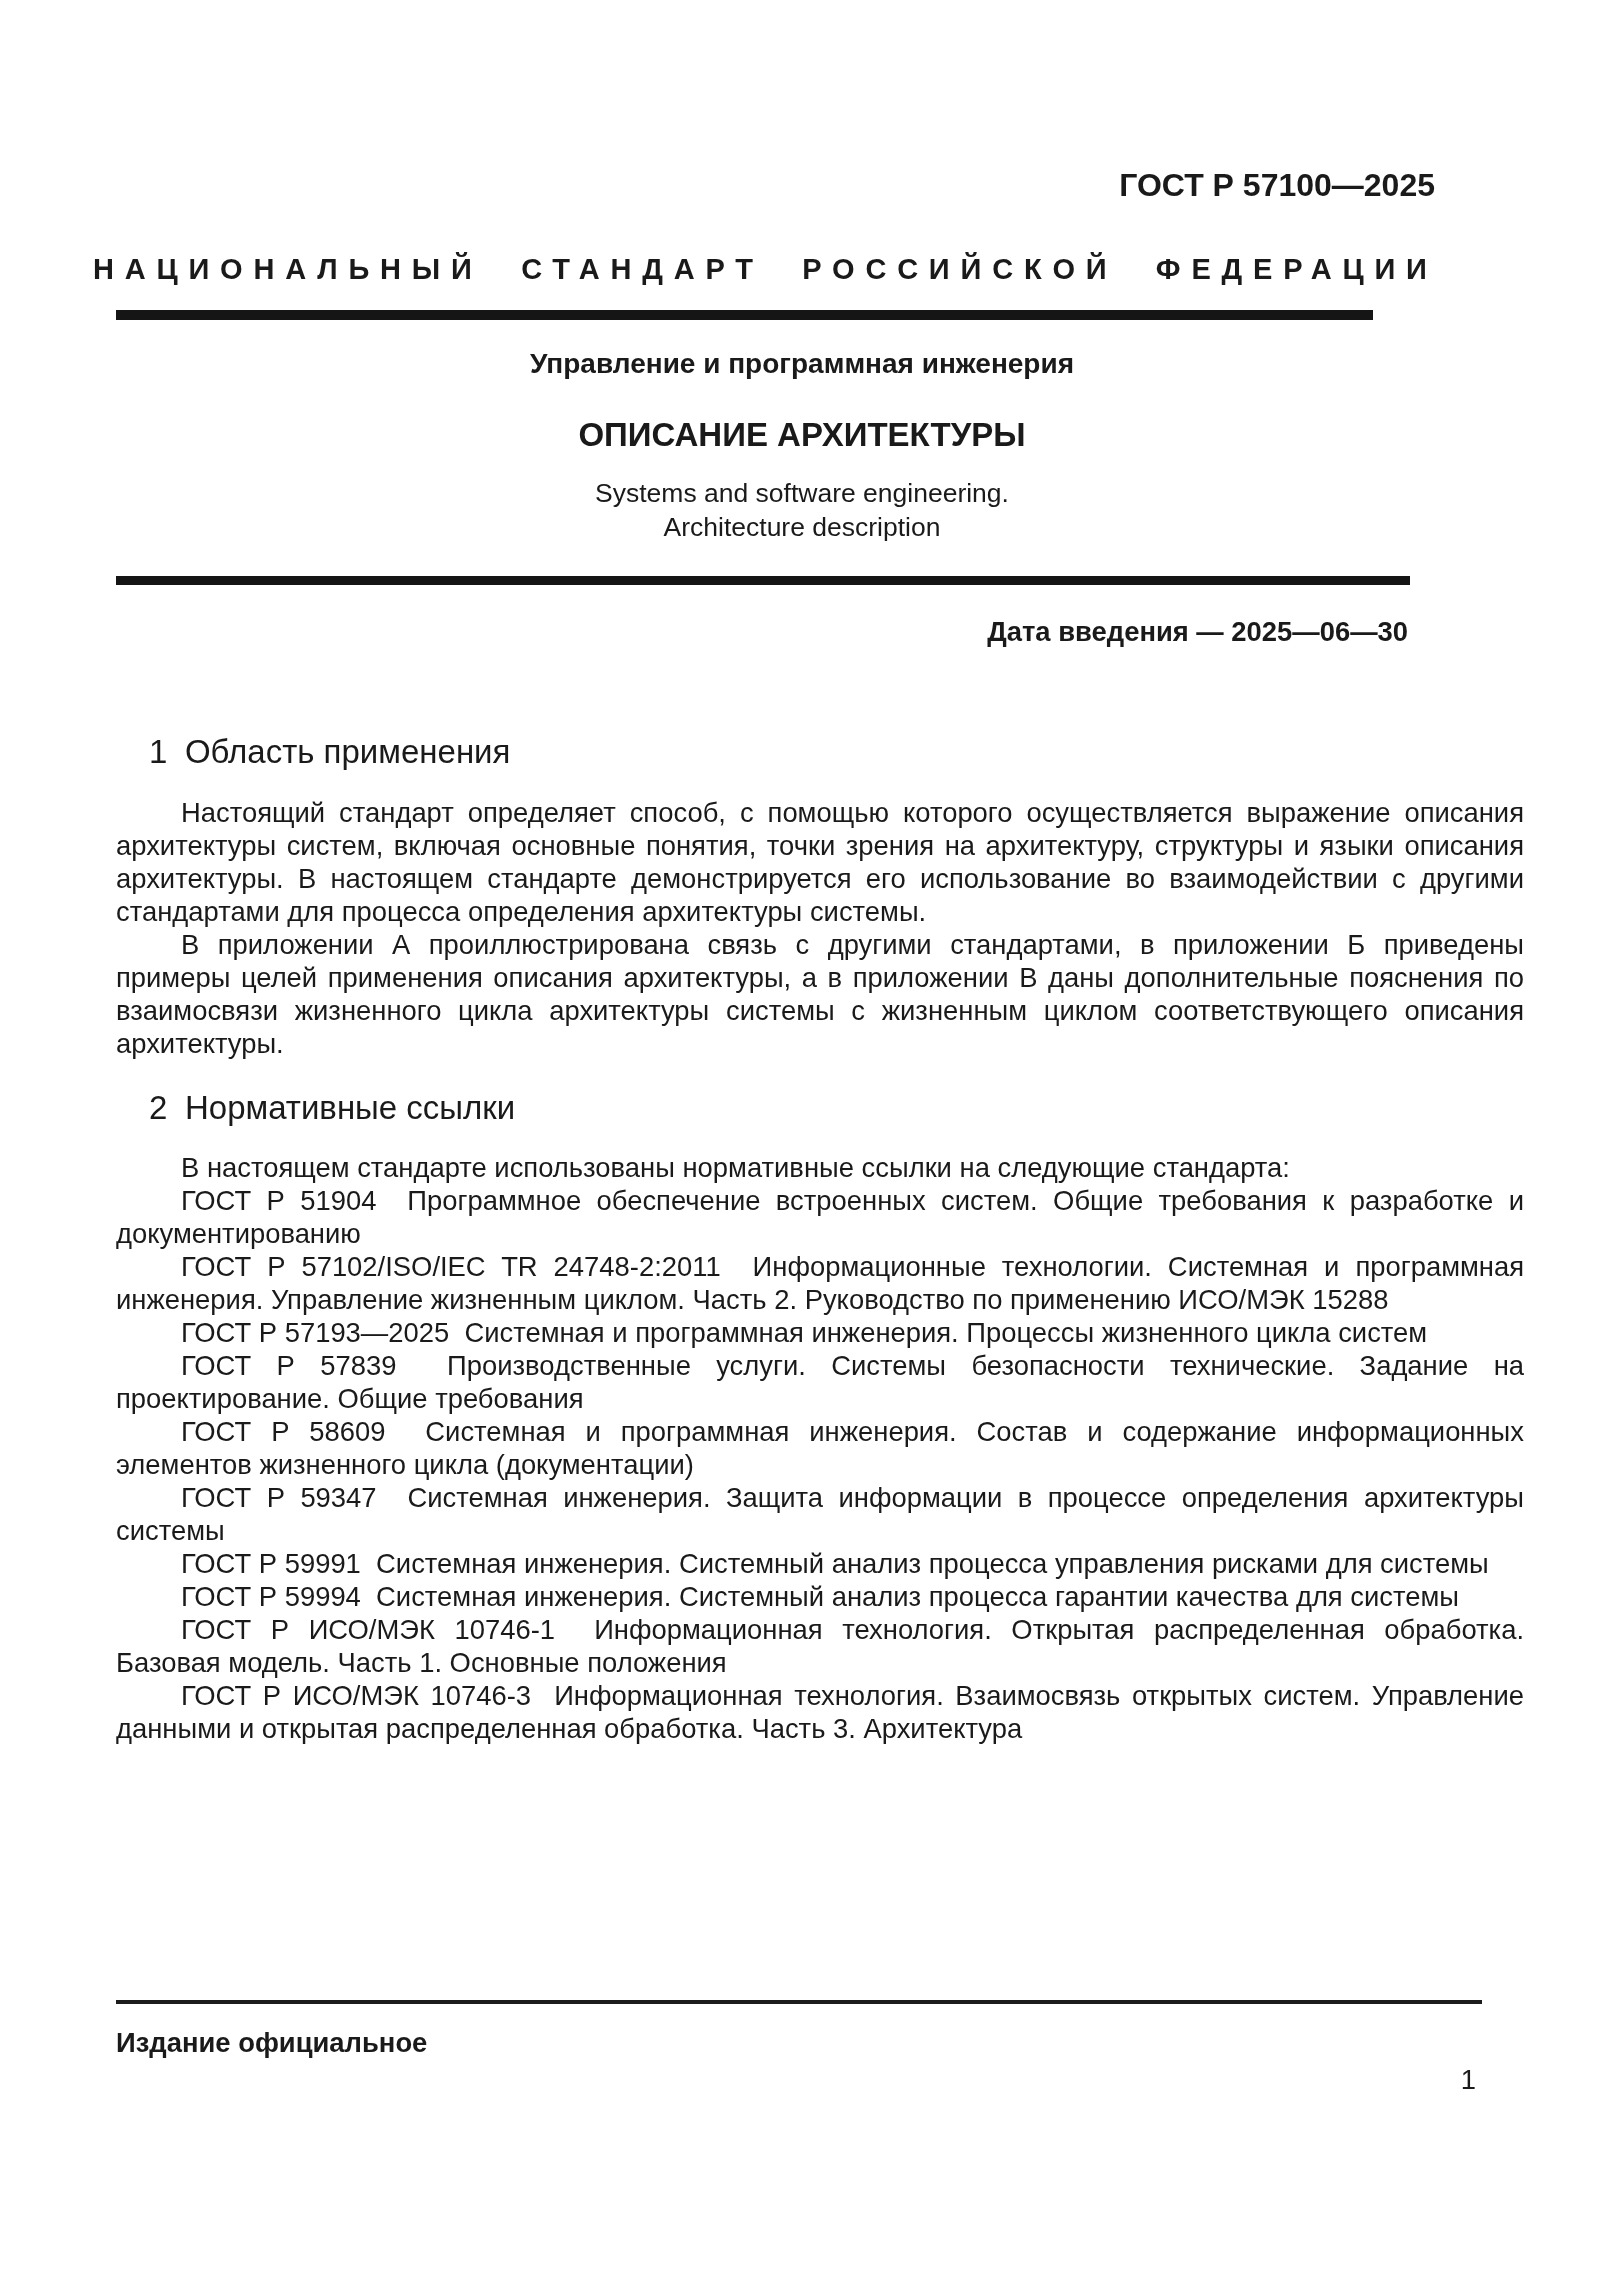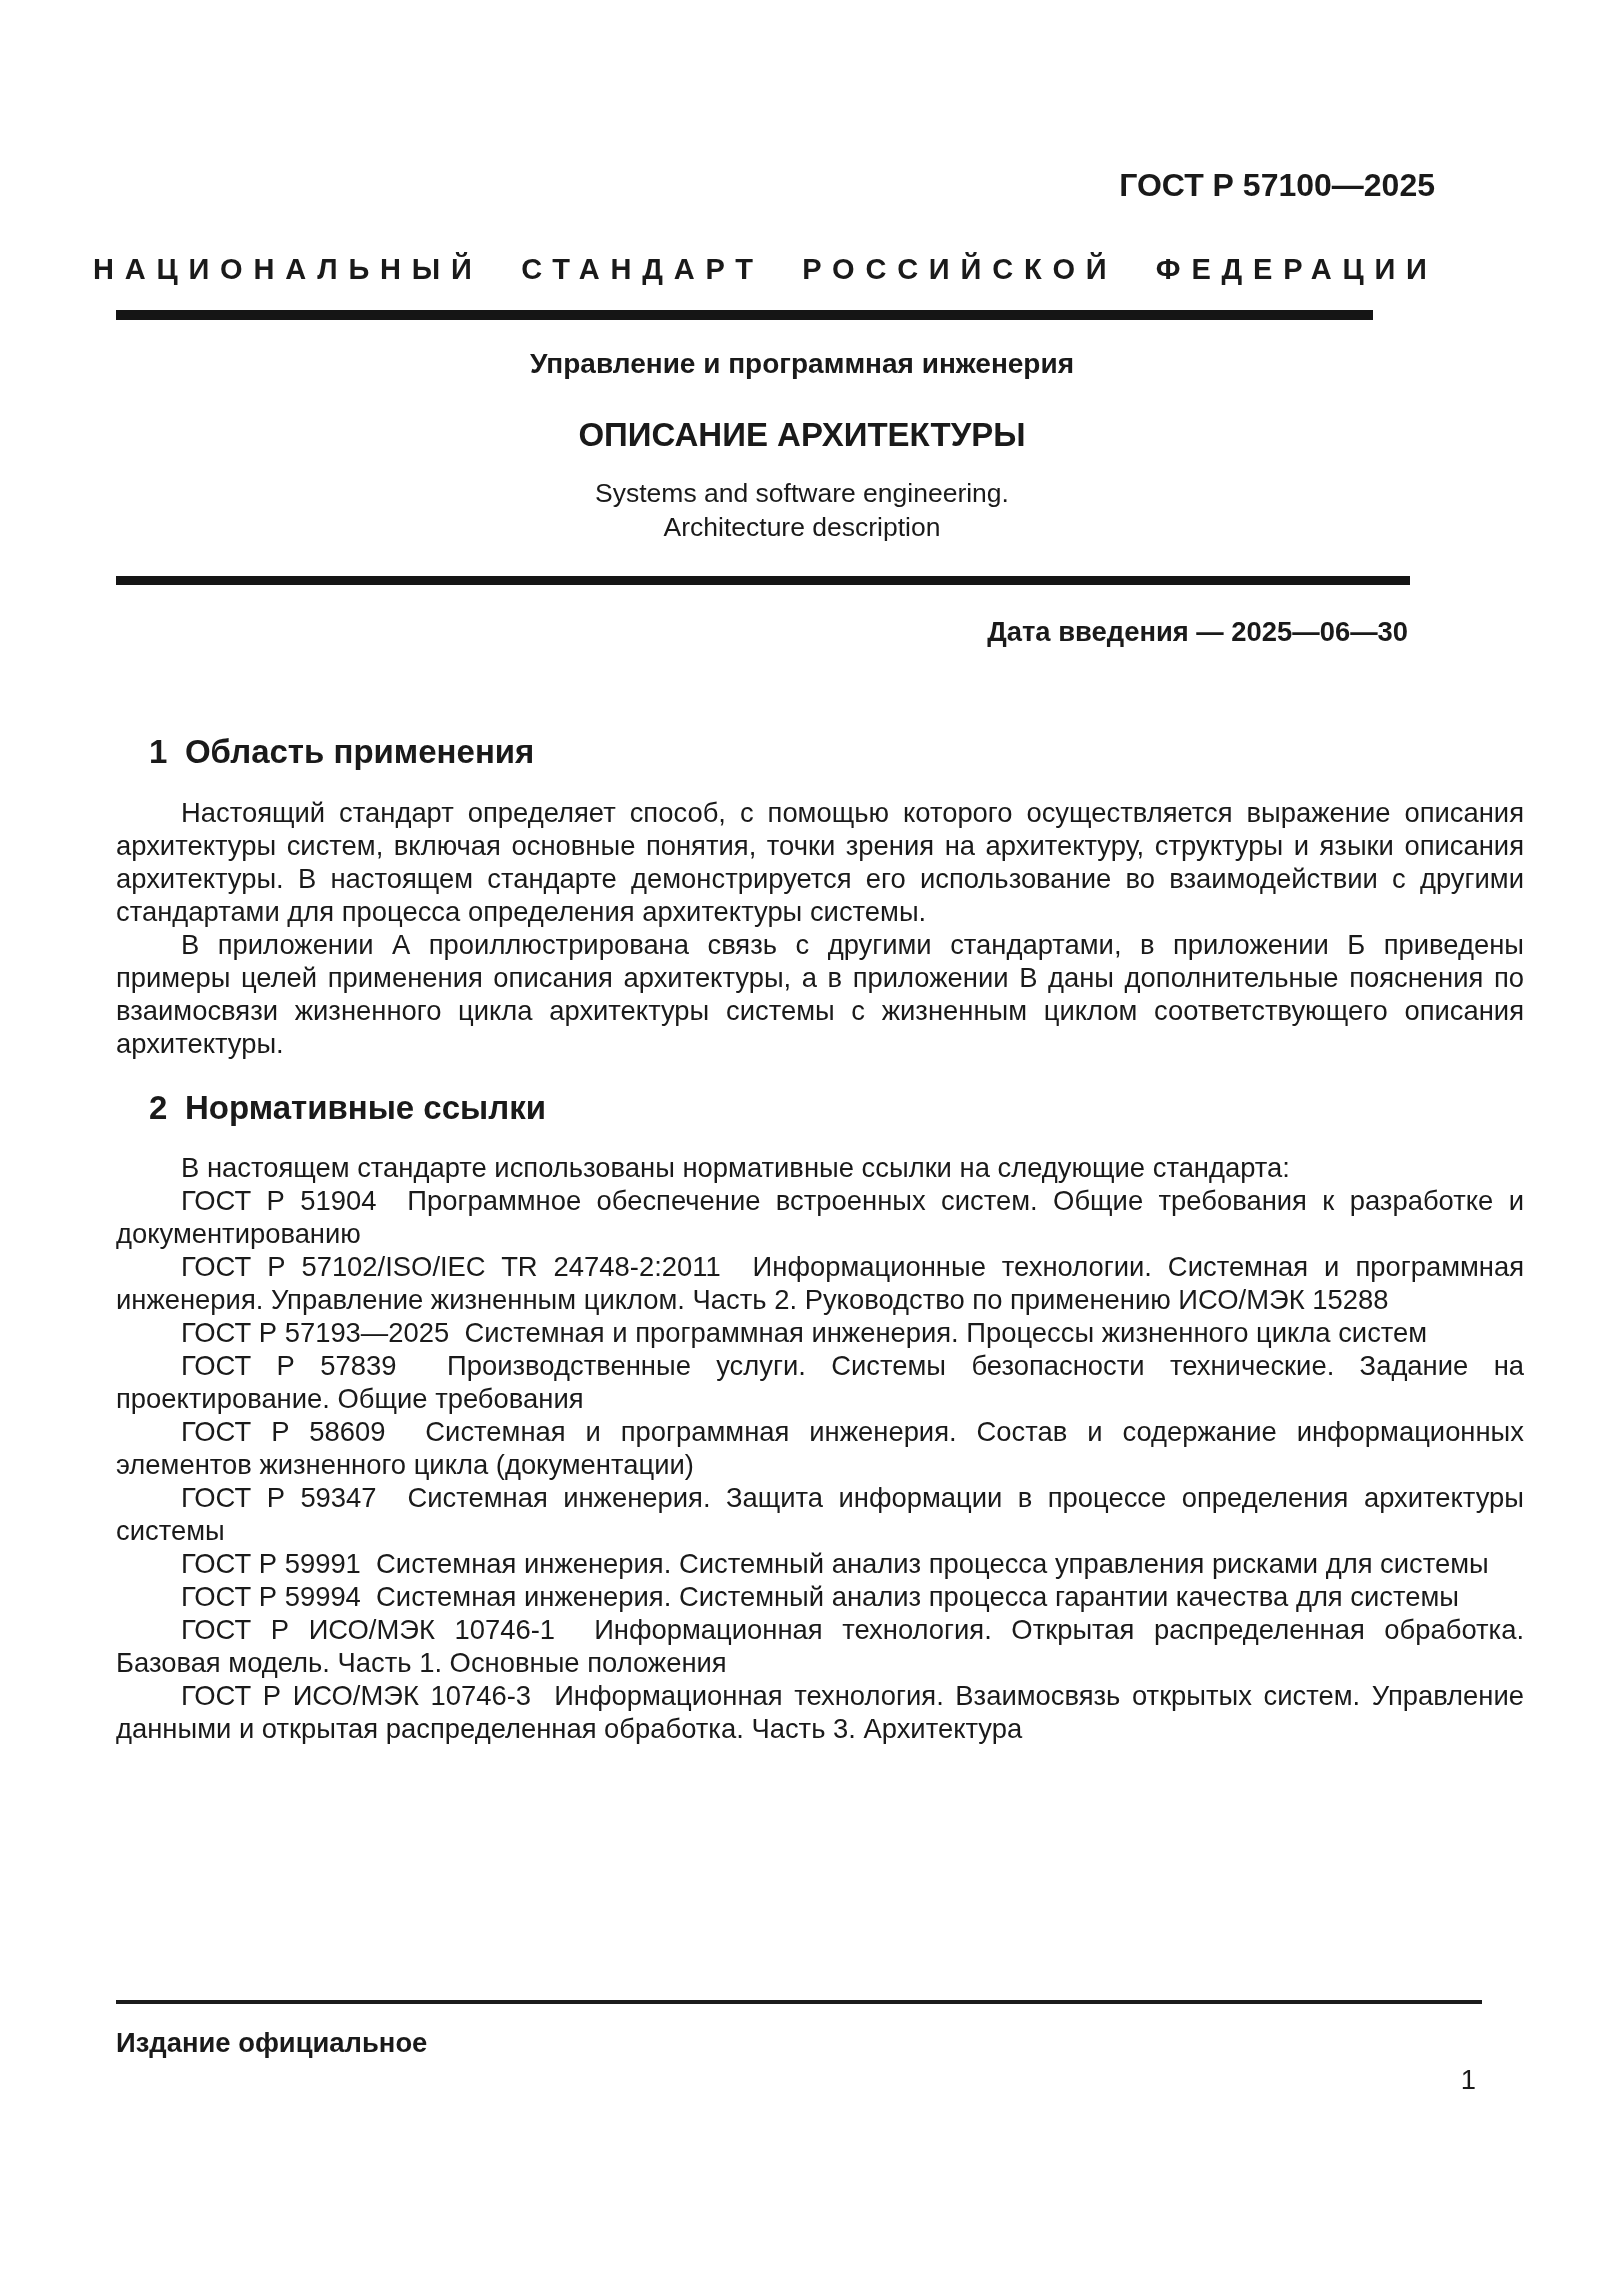--- a/index.html
+++ b/index.html
@@ -66,21 +66,21 @@
     top: 733px;
     left: 116px;
     width: 1408px;
     font-size: 27.4px;
     line-height: 33px;
     text-align: justify;
   }
   .section-heading {
     font-size: 33px;
     line-height: 37px;
-    font-weight: bold;
+    font-weight: normal;
     text-align: left;
     margin: 0 0 25.5px 33px;
   }
   .section-heading.second { margin-top: 29px; }
   .section-heading .num { margin-right: 17.6px; }
   .body-col p {
     margin: 0;
     text-indent: 65px;
   }
   .footer-rule {

